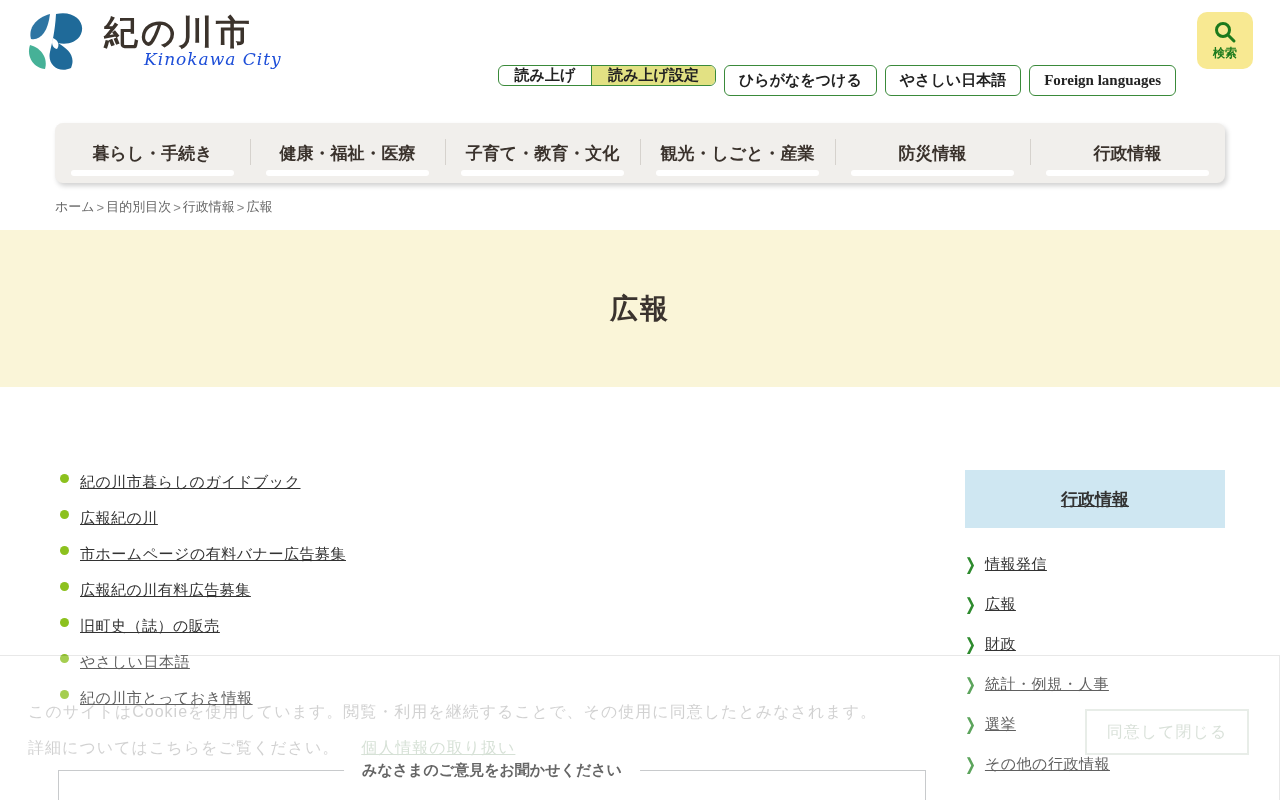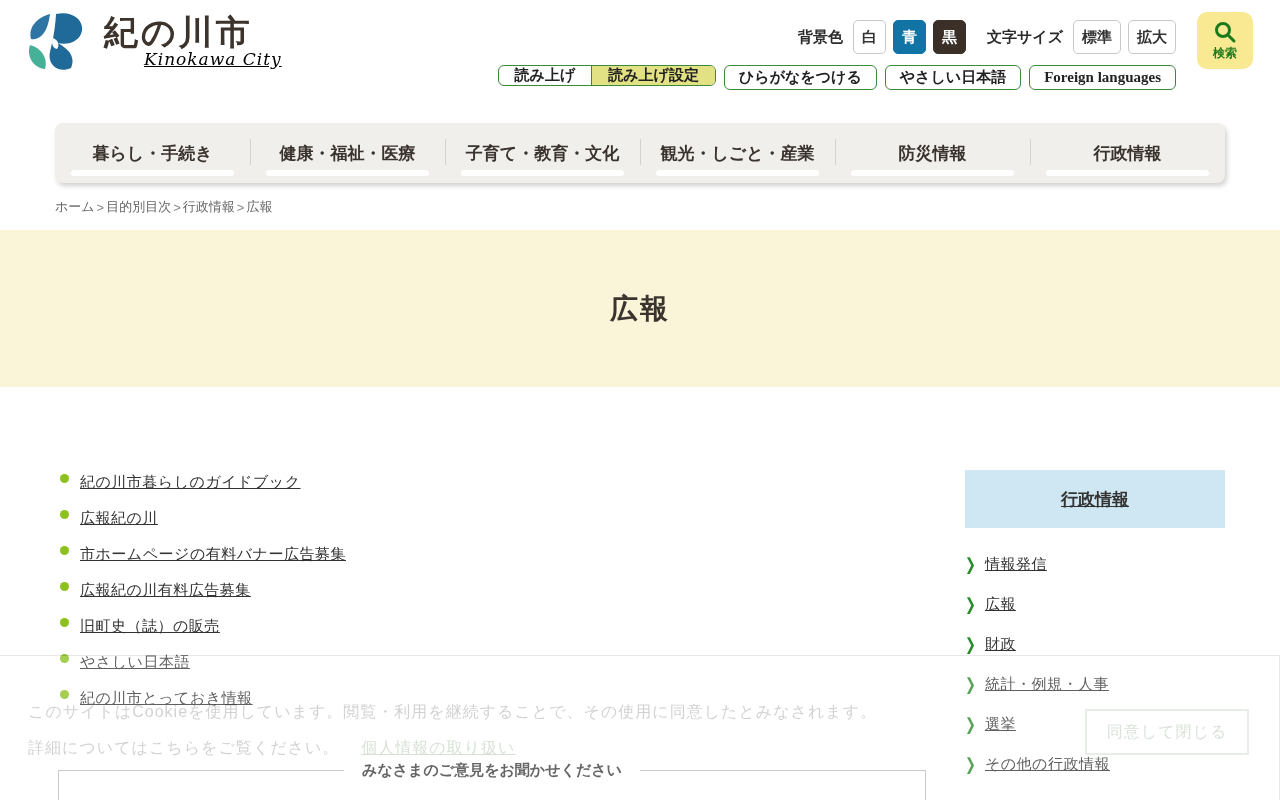--- a/index.html
+++ b/index.html
@@ -6,35 +6,35 @@
   html,body { width:1280px; height:800px; overflow:hidden; background:#fff;
     font-family:"Liberation Sans","DejaVu Sans",sans-serif; color:#3a332e; }
   .page { position:relative; width:1280px; height:800px; background:#fff; }
 
   
   .header { position:relative; height:112px; background:#fff; }
   .logo { position:absolute; left:20px; top:12px; display:flex; align-items:flex-start; cursor:pointer; }
   .logo-mark { width:72px; height:64px; }
   .logo-text { margin-left:12px; }
   .logo-jp { font-size:34px; font-weight:bold; color:#3b332c; letter-spacing:3px; line-height:1.2; }
-  .logo-en { font-family:"DejaVu Serif",serif; font-style:italic; color:#000000; font-size:17px;
-    margin-left:40px; margin-top:-4px; letter-spacing:1px;text-decoration:underline; }
+  .logo-en { font-family:"DejaVu Serif",serif; font-style:italic; color:#1d4ed8; font-size:17px;
+    margin-left:40px; margin-top:-4px; letter-spacing:1px; }
 
   .ctrl-row1 { position:absolute; top:20px; right:104px; display:flex; align-items:center; gap:7px; }
   .ctrl-label { font-size:15px; font-weight:bold; color:#2b2b2b; margin:0 3px; }
   .sq-btn { min-width:33px; height:34px; padding:0 8px; display:flex; align-items:center; justify-content:center;
     border-radius:5px; font-size:15px; font-weight:bold; cursor:pointer; border:1px solid #c9c9c9; background:#fff; color:#333; }
   .sq-btn.blue  { background:#1274a5; color:#fff; border-color:#1274a5; }
   .sq-btn.black { background:#3b3028; color:#fff; border-color:#3b3028; }
 
   .ctrl-row2 { position:absolute; top:65px; right:104px; display:flex; align-items:stretch; gap:8px; }
   .tool-group { display:flex; border:1px solid #3a8a3a; border-radius:6px; overflow:hidden; background:#fff; height:21px; }
   .tool-cell { display:flex; align-items:center; padding:0 16px; font-size:15px; font-weight:bold; color:#222; cursor:pointer; }
   .tool-cell.active { background:#e2e183; border-left:1px solid #3a8a3a; }
-  .tool-btn { display:flex; align-items:center; padding:0 14px; height:25px; border:1px solid #3a8a3a;
+  .tool-btn { display:flex; align-items:center; padding:0 14px; height:31px; border:1px solid #3a8a3a;
     border-radius:6px; background:#fff; font-size:15px; font-weight:bold; color:#222; cursor:pointer; }
   .tool-btn.latin { font-family:"Liberation Serif","DejaVu Serif",serif; font-size:15px; }
 
   .search-btn { position:absolute; top:12px; right:27px; width:56px; height:57px; background:#f8e992;
     border-radius:10px; display:flex; flex-direction:column; align-items:center; justify-content:center; cursor:pointer; }
   .search-btn svg { width:24px; height:24px; }
   .search-label { font-size:12px; font-weight:bold; color:#1c7a1c; margin-top:1px; }
 
   
   .nav { position:absolute; left:55px; top:123px; width:1170px; height:60px; background:#f1efec;
@@ -97,29 +97,20 @@
         <path d="M10 33 C6 45 14 56 25 57 C28 47 22 36 10 33 Z" fill="#46b197"></path>
         <path d="M36 2 C54 -2 66 10 61 22 C57 31 46 33 38 31 C48 37 56 44 51 56 C38 62 27 52 30 40 C32 31 35 20 36 2 Z" fill="#1f6a99"></path>
         <path d="M33 26 C38 28 40 33 37 37 C32 36 31 30 33 26 Z" fill="#fff"></path>
       </svg>
       <div class="logo-text">
         <div class="logo-jp">紀の川市</div>
         <div class="logo-en">Kinokawa City</div>
       </div>
     </div>
 
-    <div class="ctrl-row1">
-      <span class="ctrl-label">背景色</span>
-      <div class="sq-btn">白</div>
-      <div class="sq-btn blue">青</div>
-      <div class="sq-btn black">黒</div>
-      <span class="ctrl-label" style="margin-left:14px;">文字サイズ</span>
-      <div class="sq-btn">標準</div>
-      <div class="sq-btn">拡大</div>
-    </div>
 
     <div class="ctrl-row2">
       <div class="tool-group">
         <div class="tool-cell">読み上げ</div>
         <div class="tool-cell active">読み上げ設定</div>
       </div>
       <div class="tool-btn">ひらがなをつける</div>
       <div class="tool-btn">やさしい日本語</div>
       <div class="tool-btn latin">Foreign languages</div>
     </div>

